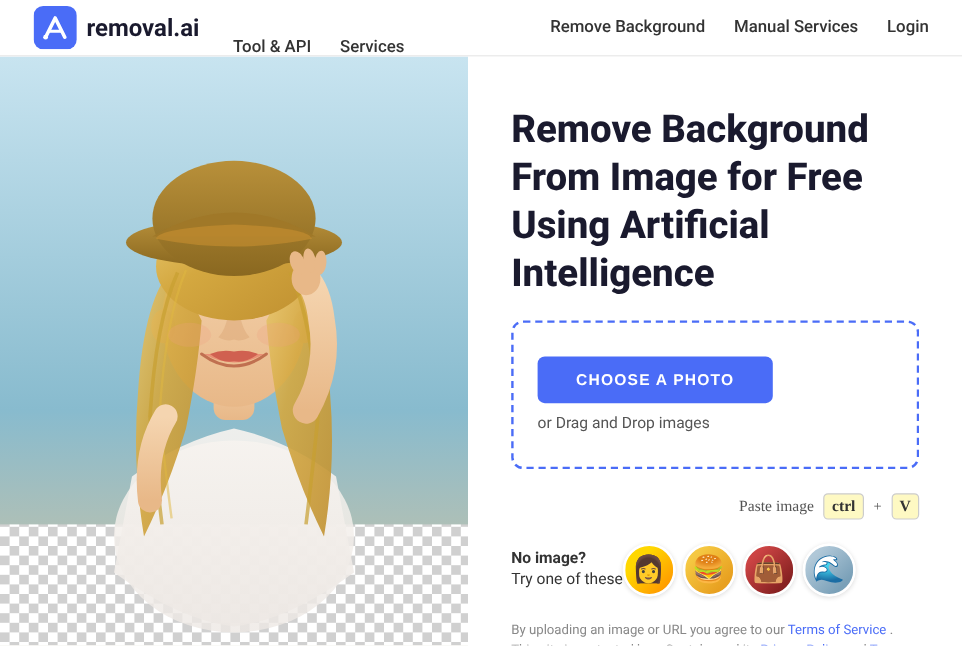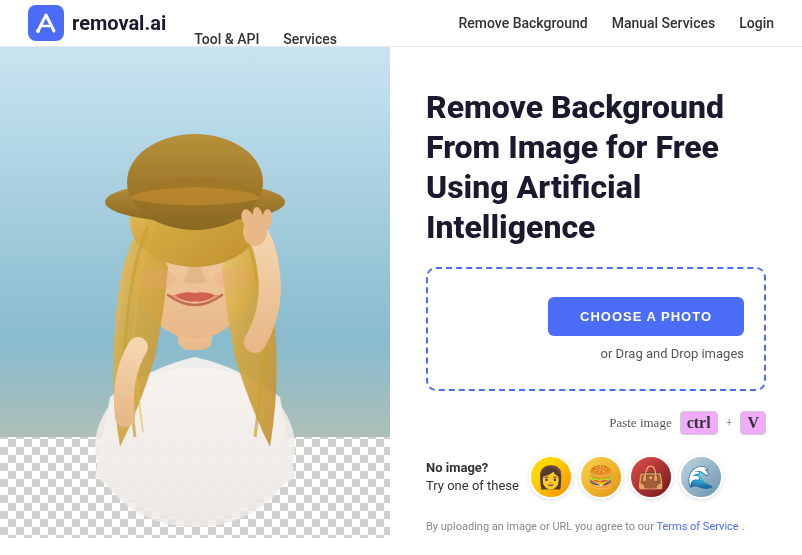--- a/index.html
+++ b/index.html
@@ -134,21 +134,21 @@
       max-width: 360px;
     }
 
     
     .upload-box {
       border: 2px dashed #4a6cf7;
       border-radius: 10px;
       padding: 28px 20px;
       display: flex;
       flex-direction: column;
-      align-items: flex-end;
+      align-items: flex-start;
       gap: 10px;
       background: #fff;
       cursor: pointer;
       max-width: 360px;
     }
     .choose-btn {
       background: #4a6cf7;
       color: #fff;
       border: none;
       border-radius: 6px;
@@ -169,38 +169,37 @@
       display: flex;
       align-items: center;
       gap: 8px;
       font-size: 13px;
       color: #555;
       max-width: 360px;
       justify-content: flex-end;
       font-family: Liberation Serif, serif;
     }
     .key-badge {
-      background: #f0abfc;
+      background: #fef9c3;
       border: 1px solid #ccc;
       border-radius: 4px;
       padding: 2px 6px;
-      font-size: 16px;
+      font-size: 13px;
       font-weight: 600;
       color: #333;
     }
     .key-plus {
       font-size: 12px;
       color: #555;
     }
 
     
     .sample-row {
       display: flex;
       align-items: center;
-      gap: 10px;
       max-width: 360px;
     }
     .sample-text {
       font-size: 13px;
       color: #333;
       line-height: 1.4;
     }
     .sample-text strong { font-weight: 700; }
     .sample-thumbs {
       display: flex;

